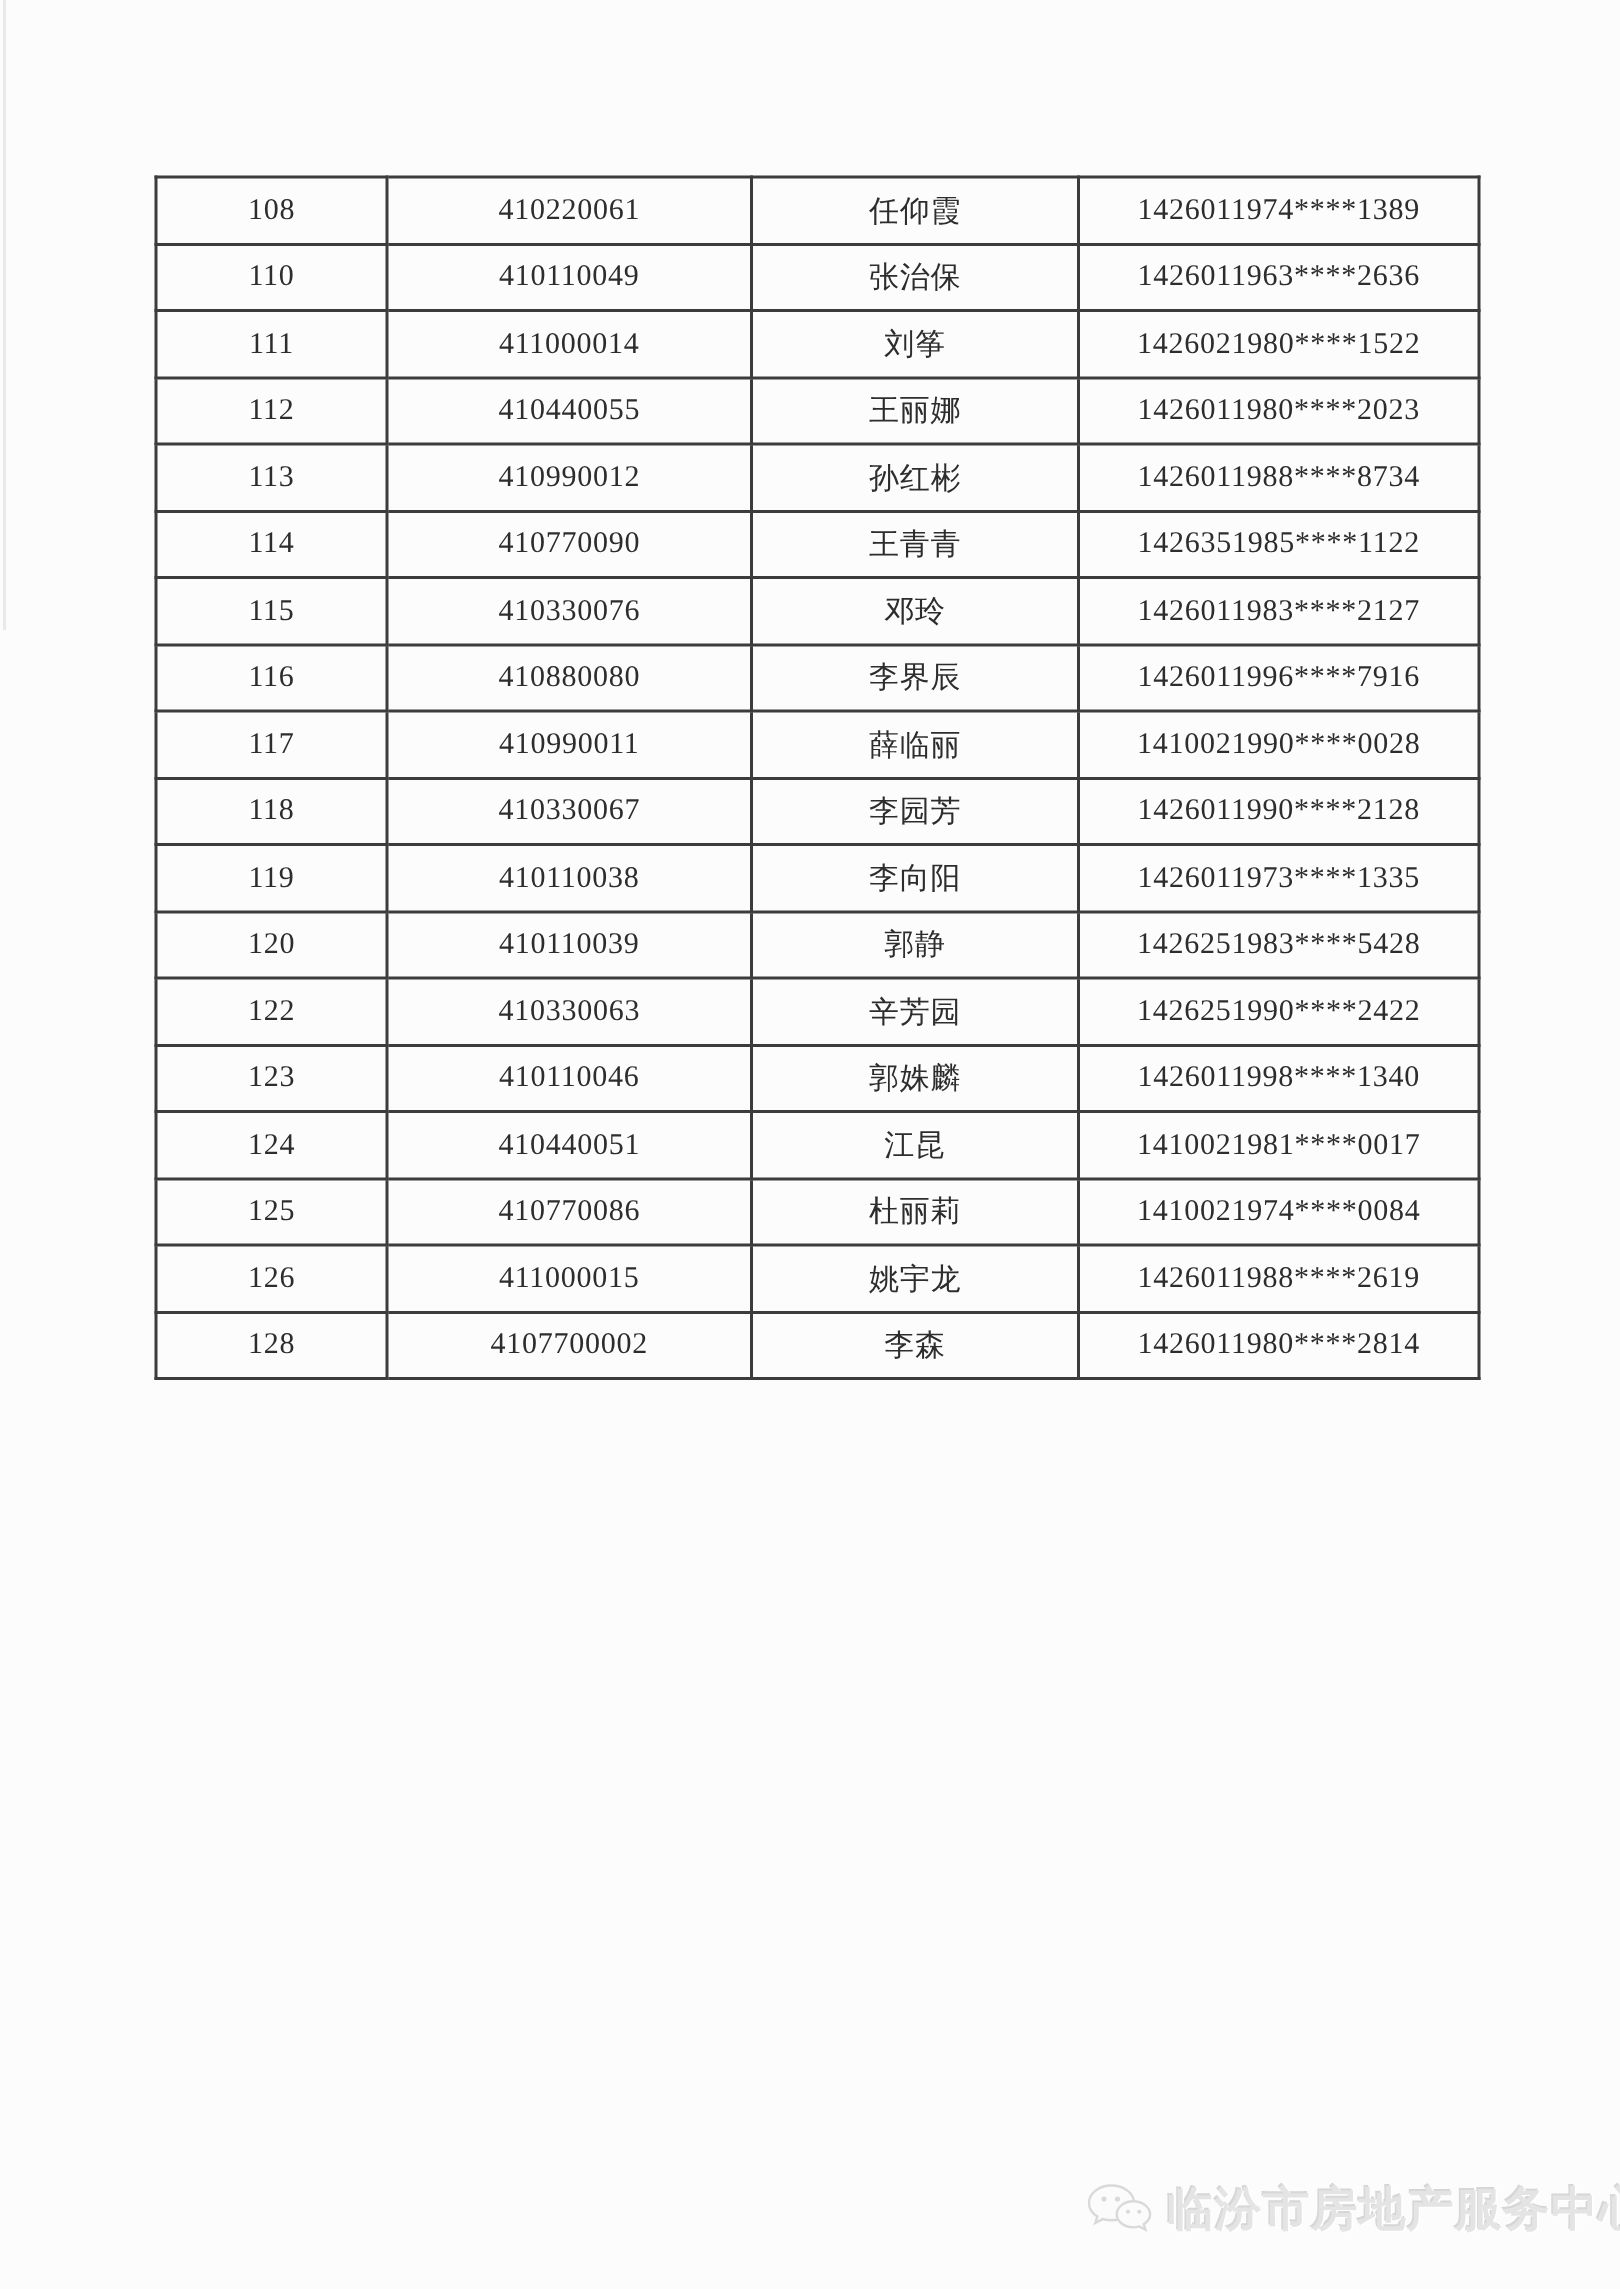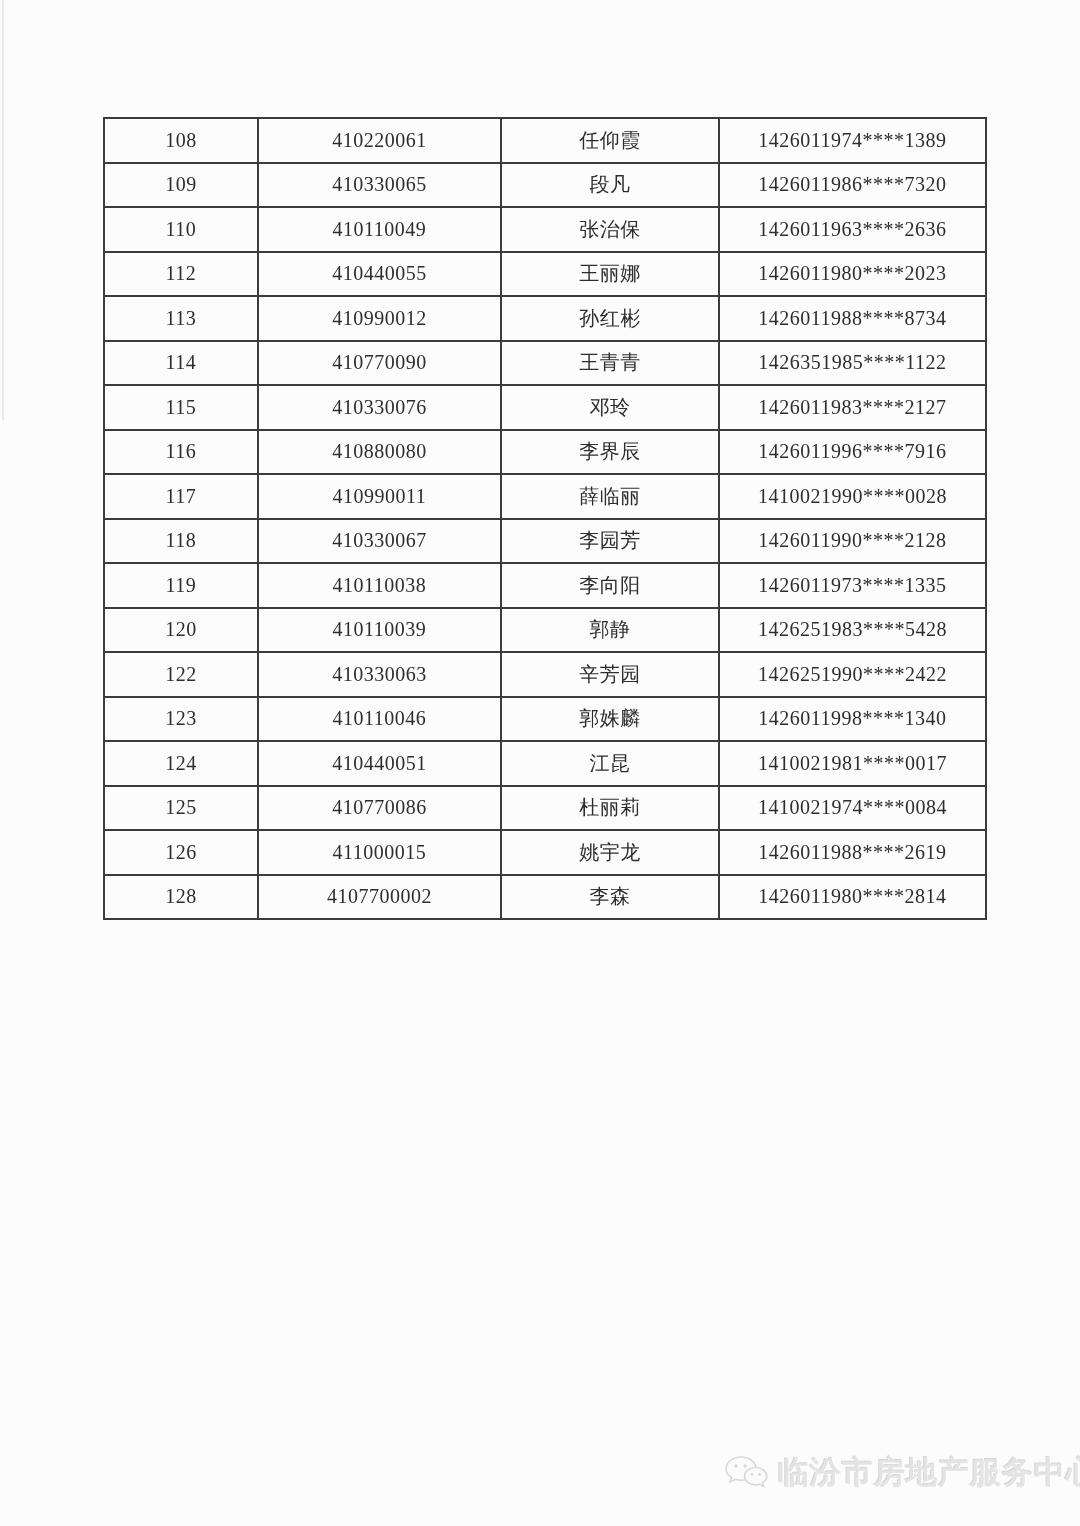--- a/index.html
+++ b/index.html
@@ -80,30 +80,30 @@
       <col style="width:267px">
     </colgroup>
     <tbody>
         <tr>
           <td>108</td>
           <td>410220061</td>
           <td>任仰霞</td>
           <td>1426011974****1389</td>
         </tr>
         <tr>
-          <td>109</td>
-          <td>410330065</td>
-          <td>段凡</td>
-          <td>1426011986****7320</td>
-        </tr>
-        <tr>
           <td>110</td>
           <td>410110049</td>
           <td>张治保</td>
           <td>1426011963****2636</td>
+        </tr>
+        <tr>
+          <td>111</td>
+          <td>411000014</td>
+          <td>刘筝</td>
+          <td>1426021980****1522</td>
         </tr>
         <tr>
           <td>112</td>
           <td>410440055</td>
           <td>王丽娜</td>
           <td>1426011980****2023</td>
         </tr>
         <tr>
           <td>113</td>
           <td>410990012</td>

